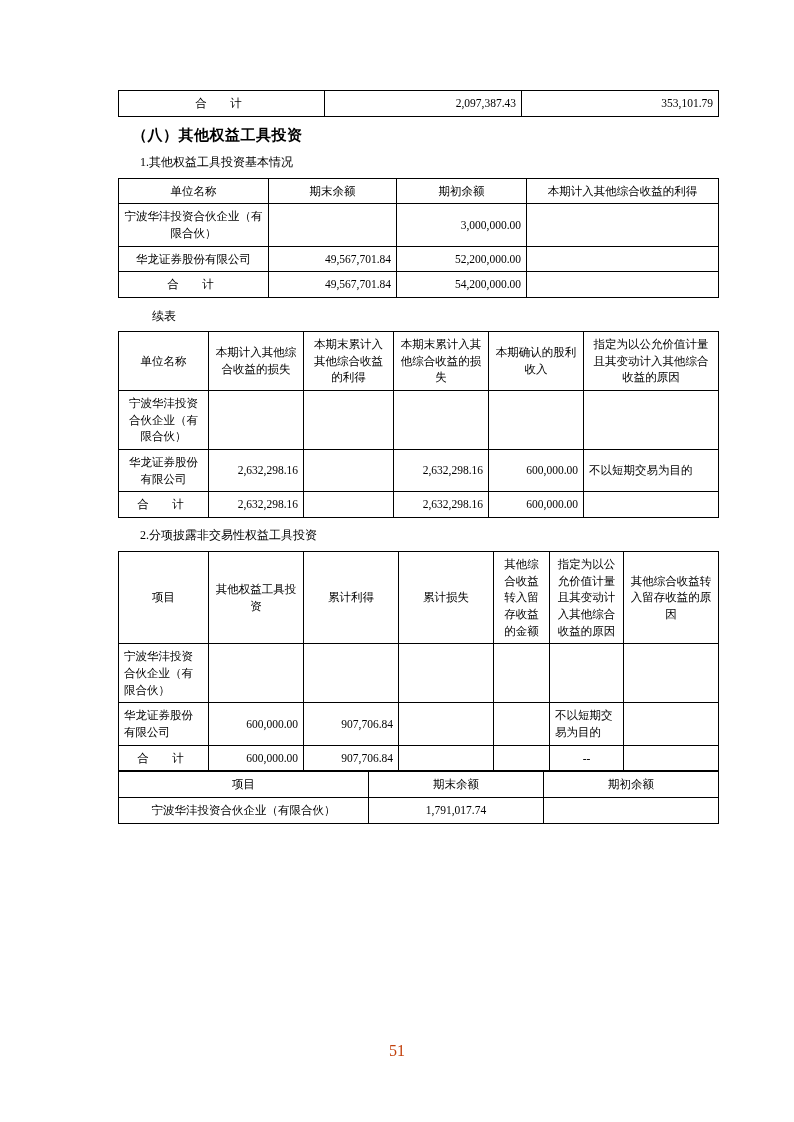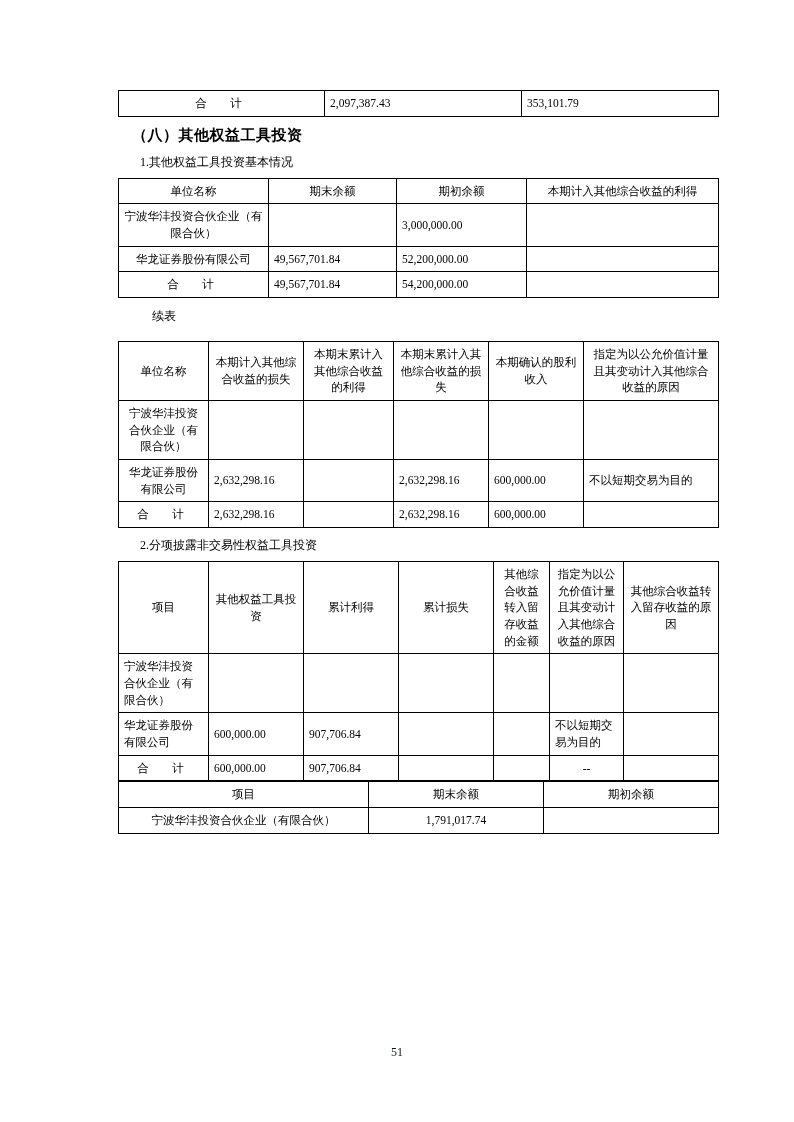--- a/index.html
+++ b/index.html
@@ -34,44 +34,44 @@
     color: #000;
   }
   table.doc td {
     border: 1px solid #000;
     padding: 4px 5px;
     vertical-align: middle;
     line-height: 1.45;
     word-wrap: break-word;
   }
   .c { text-align: center; }
-  .r { text-align: left; }
+  .r { text-align: right; }
   .l { text-align: left; }
   .heading {
     font-size: 15px;
     font-weight: bold;
     margin: 9px 0 9px 14px;
     letter-spacing: 0.5px;
   }
   .subheading {
     font-size: 12px;
     margin: 9px 0 7px 22px;
   }
   .cont-label {
     font-size: 12px;
-    margin: 10px 0 16px 34px;
+    margin: 10px 0 6px 34px;
   }
   .pagenum {
     position: absolute;
     bottom: 62px;
     left: 0;
     width: 794px;
     text-align: center;
-    font-size: 12px;
-    color: #0f172a;
+    font-size: 16px;
+    color: #c2410c;
   }
   .sp { letter-spacing: 6px; }
   .tight { line-height: 1.35; }
 </style>
 </head>
 <body>
 
 <div class="page">
 
   <div class="content">

